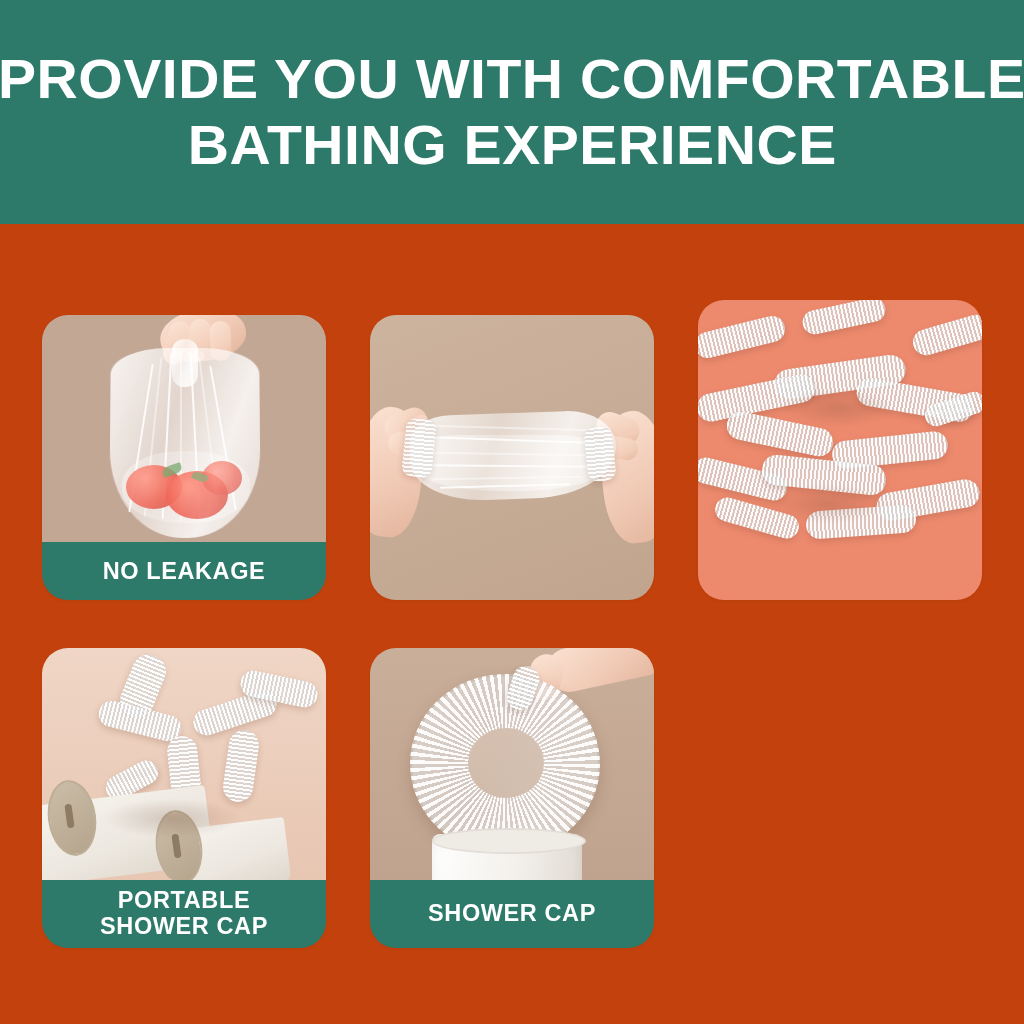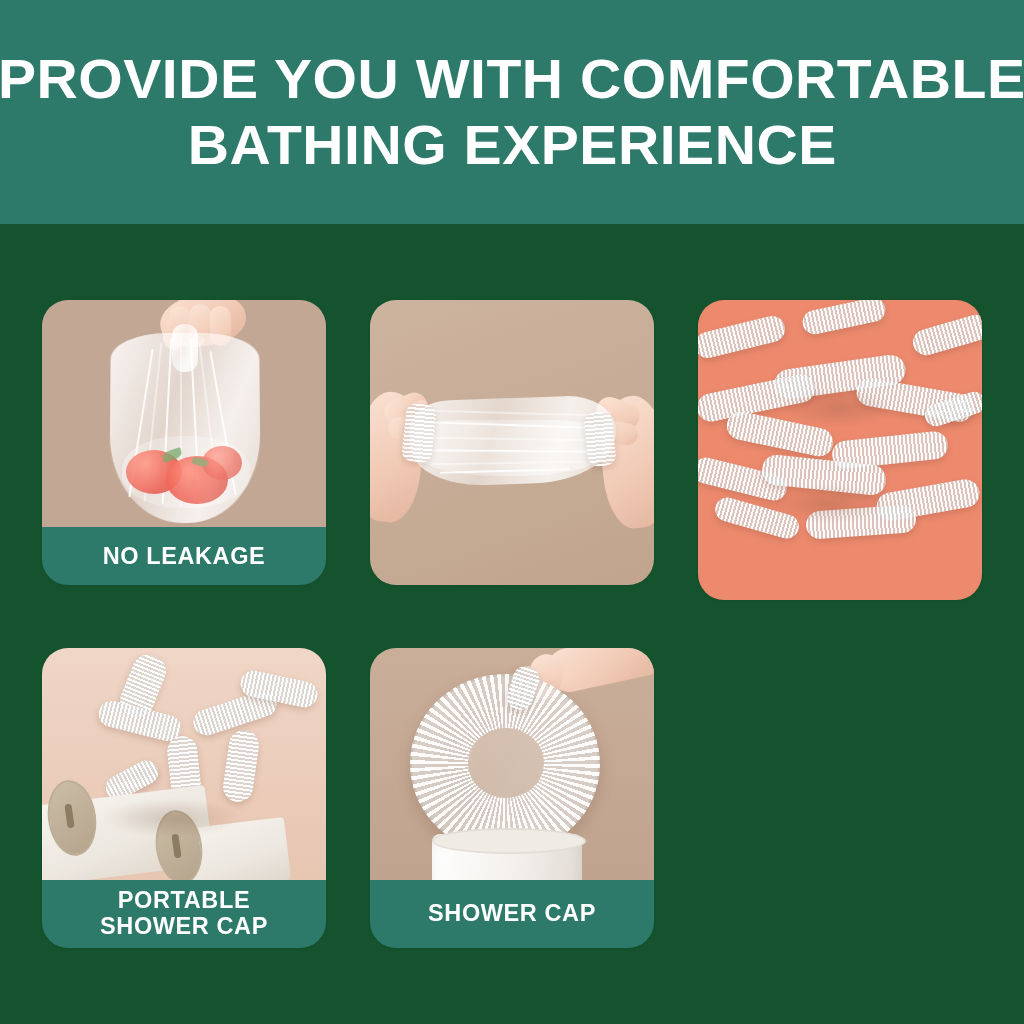--- a/index.html
+++ b/index.html
@@ -10,21 +10,21 @@
     width: 1024px;
     height: 1024px;
     background: #ffffff;
     font-family: "Liberation Sans", sans-serif;
     overflow: hidden;
   }
   .page {
     position: relative;
     width: 1024px;
     height: 1024px;
-    background: #14532d;
+    background: #c2410c;
   }
 
   
   .banner {
     position: absolute;
     left: 0;
     top: 0;
     width: 1024px;
     height: 224px;
     background: #2d7a6a;
@@ -49,20 +49,21 @@
 
   
   .grid {
     position: absolute;
     left: 42px;
     top: 300px;
     width: 940px;
     display: flex;
     flex-wrap: wrap;
     gap: 48px 44px;
+    align-items: flex-end;
   }
   .card {
     position: relative;
     width: 284px;
     height: 285px;
     border-radius: 26px;
     overflow: hidden;
     display: flex;
     flex-direction: column;
     box-shadow: 0 1px 3px rgba(0,0,0,0.05);

